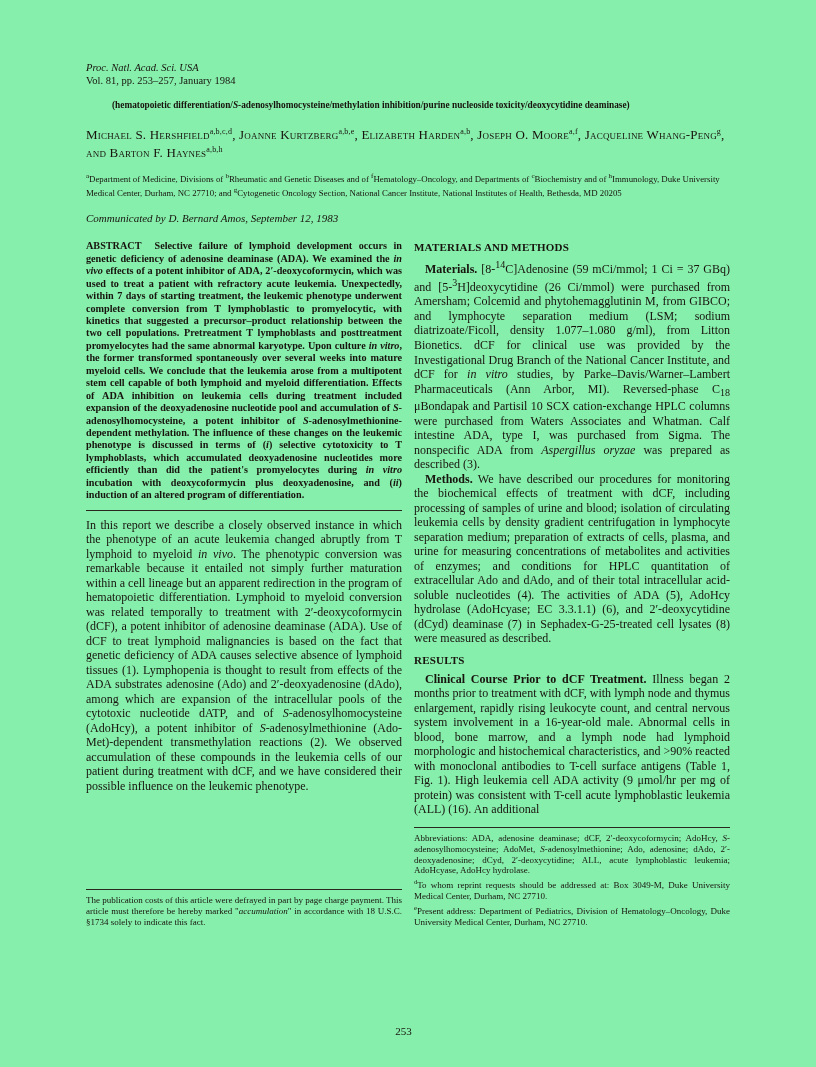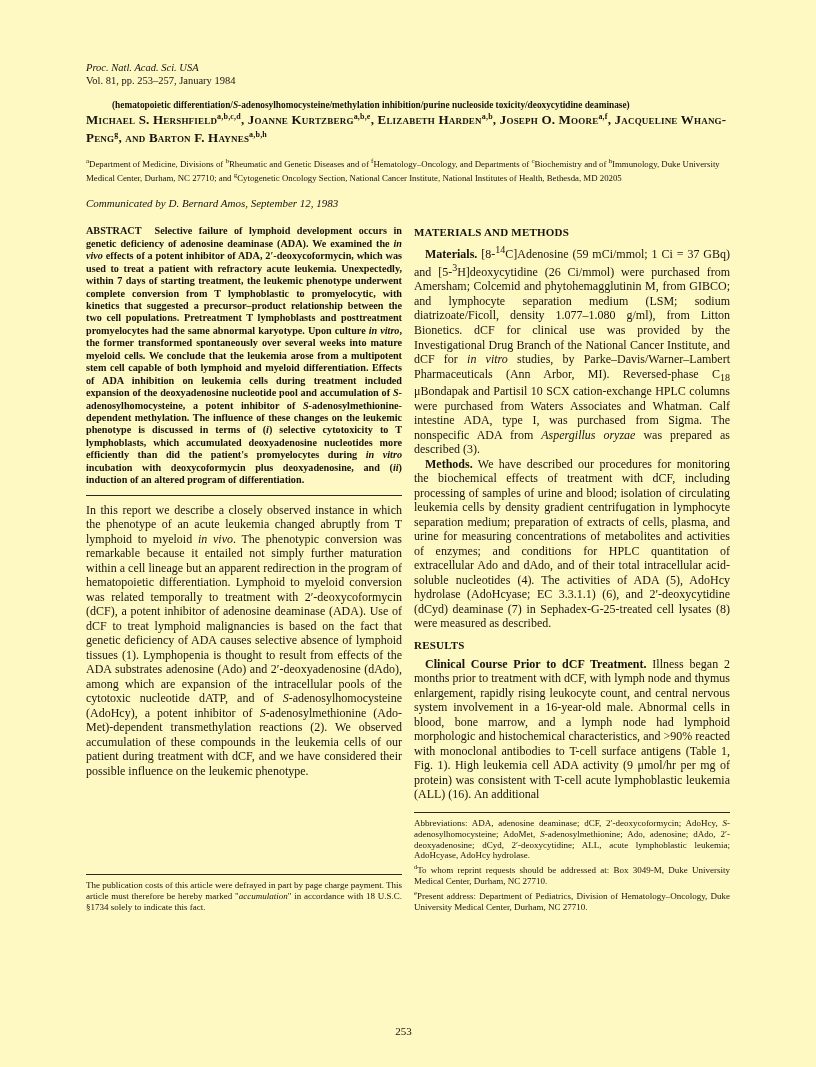--- a/index.html
+++ b/index.html
@@ -1,33 +1,33 @@
 <!DOCTYPE html>
 <html lang="en"><head>
 <meta charset="utf-8">
 <style>
   html,body{margin:0;padding:0;background:#e9e9e9;}
   .page{
     position:relative;
     width:816px;height:1067px;
     margin:0 auto;
-    background:#fef9c3;
+    background:#86efac;
     color:#17130d;
     font-family:"Liberation Serif", serif;
     box-sizing:border-box;
     padding:62px 86px 0 86px;
     overflow:hidden;
   }
   
   .masthead{font-size:10.5px;line-height:1.2;}
   .journal-name{font-style:italic;}
   
   .title{margin:44px 0 0 0;font-size:19px;line-height:1.28;font-weight:bold;letter-spacing:.1px;}
   .keywords{margin-top:12px;padding-left:26px;font-size:9.3px;font-weight:bold;line-height:1.3;}
-  .authors{font-size:13px;font-variant:small-caps;letter-spacing:.2px;line-height:1.35;font-weight:bold;}
+  .authors{margin-top:15px;font-size:13px;font-variant:small-caps;letter-spacing:.2px;line-height:1.35;}
   .authors sup{font-variant:normal;font-size:8px;}
   .affiliations{margin-top:11px;font-size:8.8px;line-height:1.32;}
   .affiliations sup{font-size:7px;}
   .communicated{margin-top:13px;font-style:italic;font-size:11px;}
   
   .columns{margin-top:16px;display:flex;gap:12px;}
   .col{flex:1 1 0;display:flex;flex-direction:column;min-height:662px;}
   .abstract{margin:0;font-weight:bold;font-size:10.2px;line-height:1.22;text-align:justify;}
   .abstract-label{padding-right:13px;}
   .rule{border:none;border-top:1px solid #2a2620;height:0;margin:8px 0 7px 0;}

